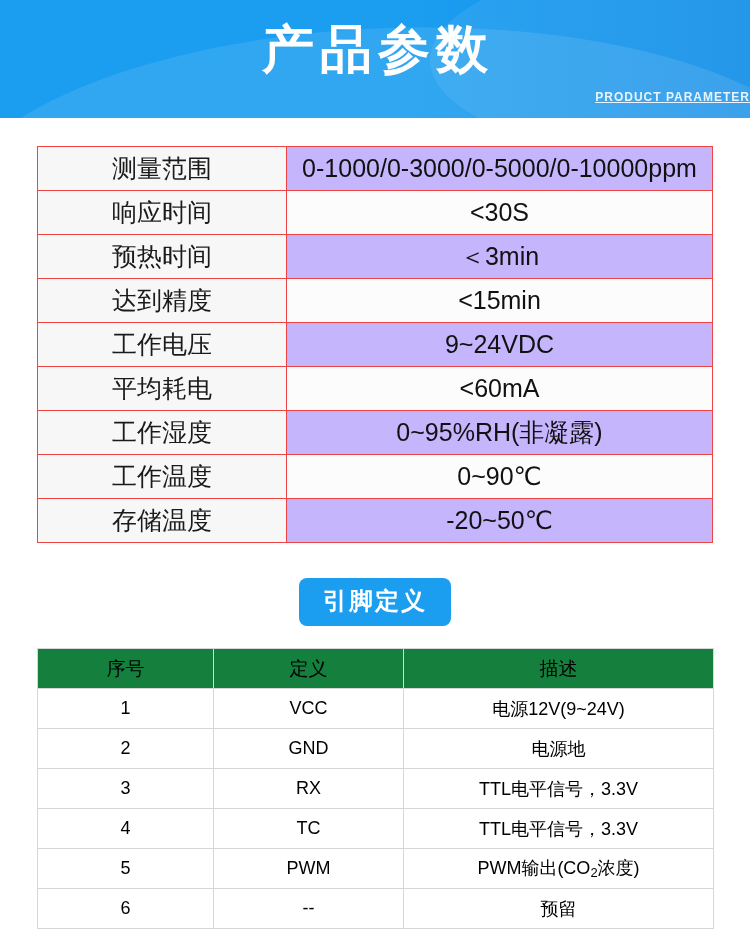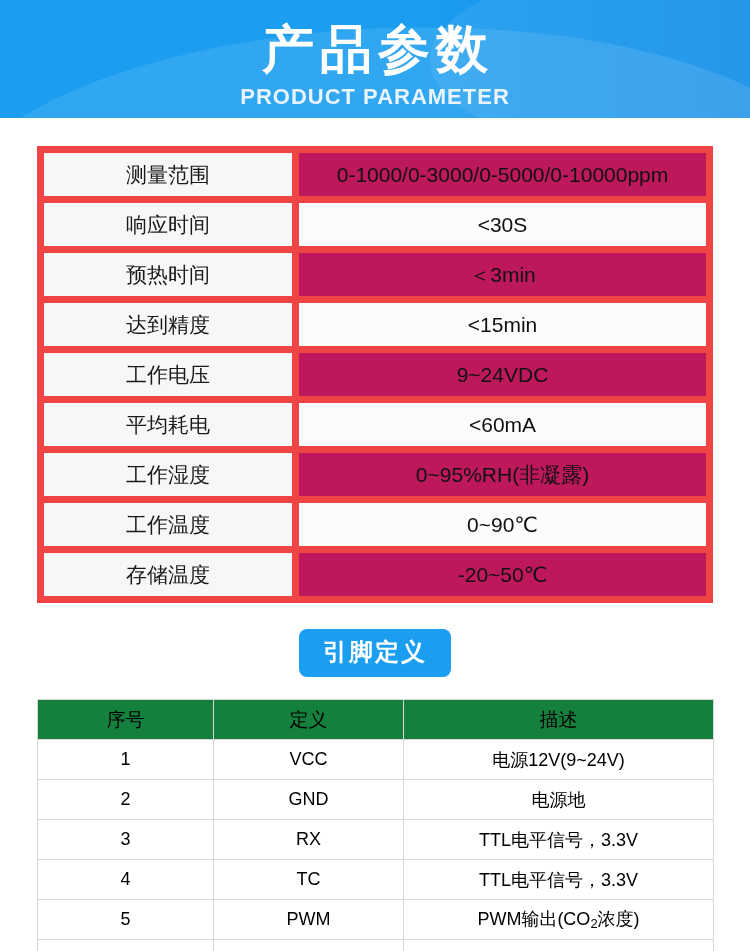--- a/index.html
+++ b/index.html
@@ -52,71 +52,73 @@
     line-height: 58px;
     font-weight: bold;
     color: #ffffff;
     letter-spacing: 6px;
   }
   .banner-sub {
     position: absolute;
     top: 88px;
     left: 0;
     width: 750px;
-    text-align: center;
-    font-size: 22px;
+    text-align: right;
+    font-size: 12px;
     line-height: 18px;
     font-weight: bold;
     color: #e8f4ff;
     letter-spacing: 1px;
+    text-decoration: underline;
   }
 
   
   .spec-wrap {
     margin: 28px 37px 0 37px;
     width: 676px;
   }
   table.spec {
     width: 676px;
     border-collapse: collapse;
     table-layout: fixed;
   }
   table.spec td {
-    border: 7px solid #ef4444;
+    border: 1px solid #ef4444;
     height: 41px;
-    font-size: 21px;
+    font-size: 25px;
     text-align: center;
     vertical-align: middle;
     background: #fdfdfd;
   }
   table.spec td.label {
     width: 246px;
     background: #f7f7f7;
     color: #1a1a1a;
   }
   table.spec td.value {
     color: #111111;
-    background: #be185d;
+    background: #c4b5fd;
   }
   table.spec tr:nth-child(even) td.value { background: #fcfcfc; }
 
   
   .pill-row {
     margin-top: 26px;
     text-align: center;
   }
   .pill {
     display: inline-block;
     background: #1b9df0;
     color: #ffffff;
     font-size: 24px;
     font-weight: bold;
     letter-spacing: 2px;
     padding: 7px 24px 9px 24px;
     border-radius: 8px;
+    margin-top: 9px;
   }
 
   
   .pin-wrap {
     margin: 22px 37px 0 37px;
     width: 676px;
   }
   table.pin {
     width: 676px;
     border-collapse: collapse;

